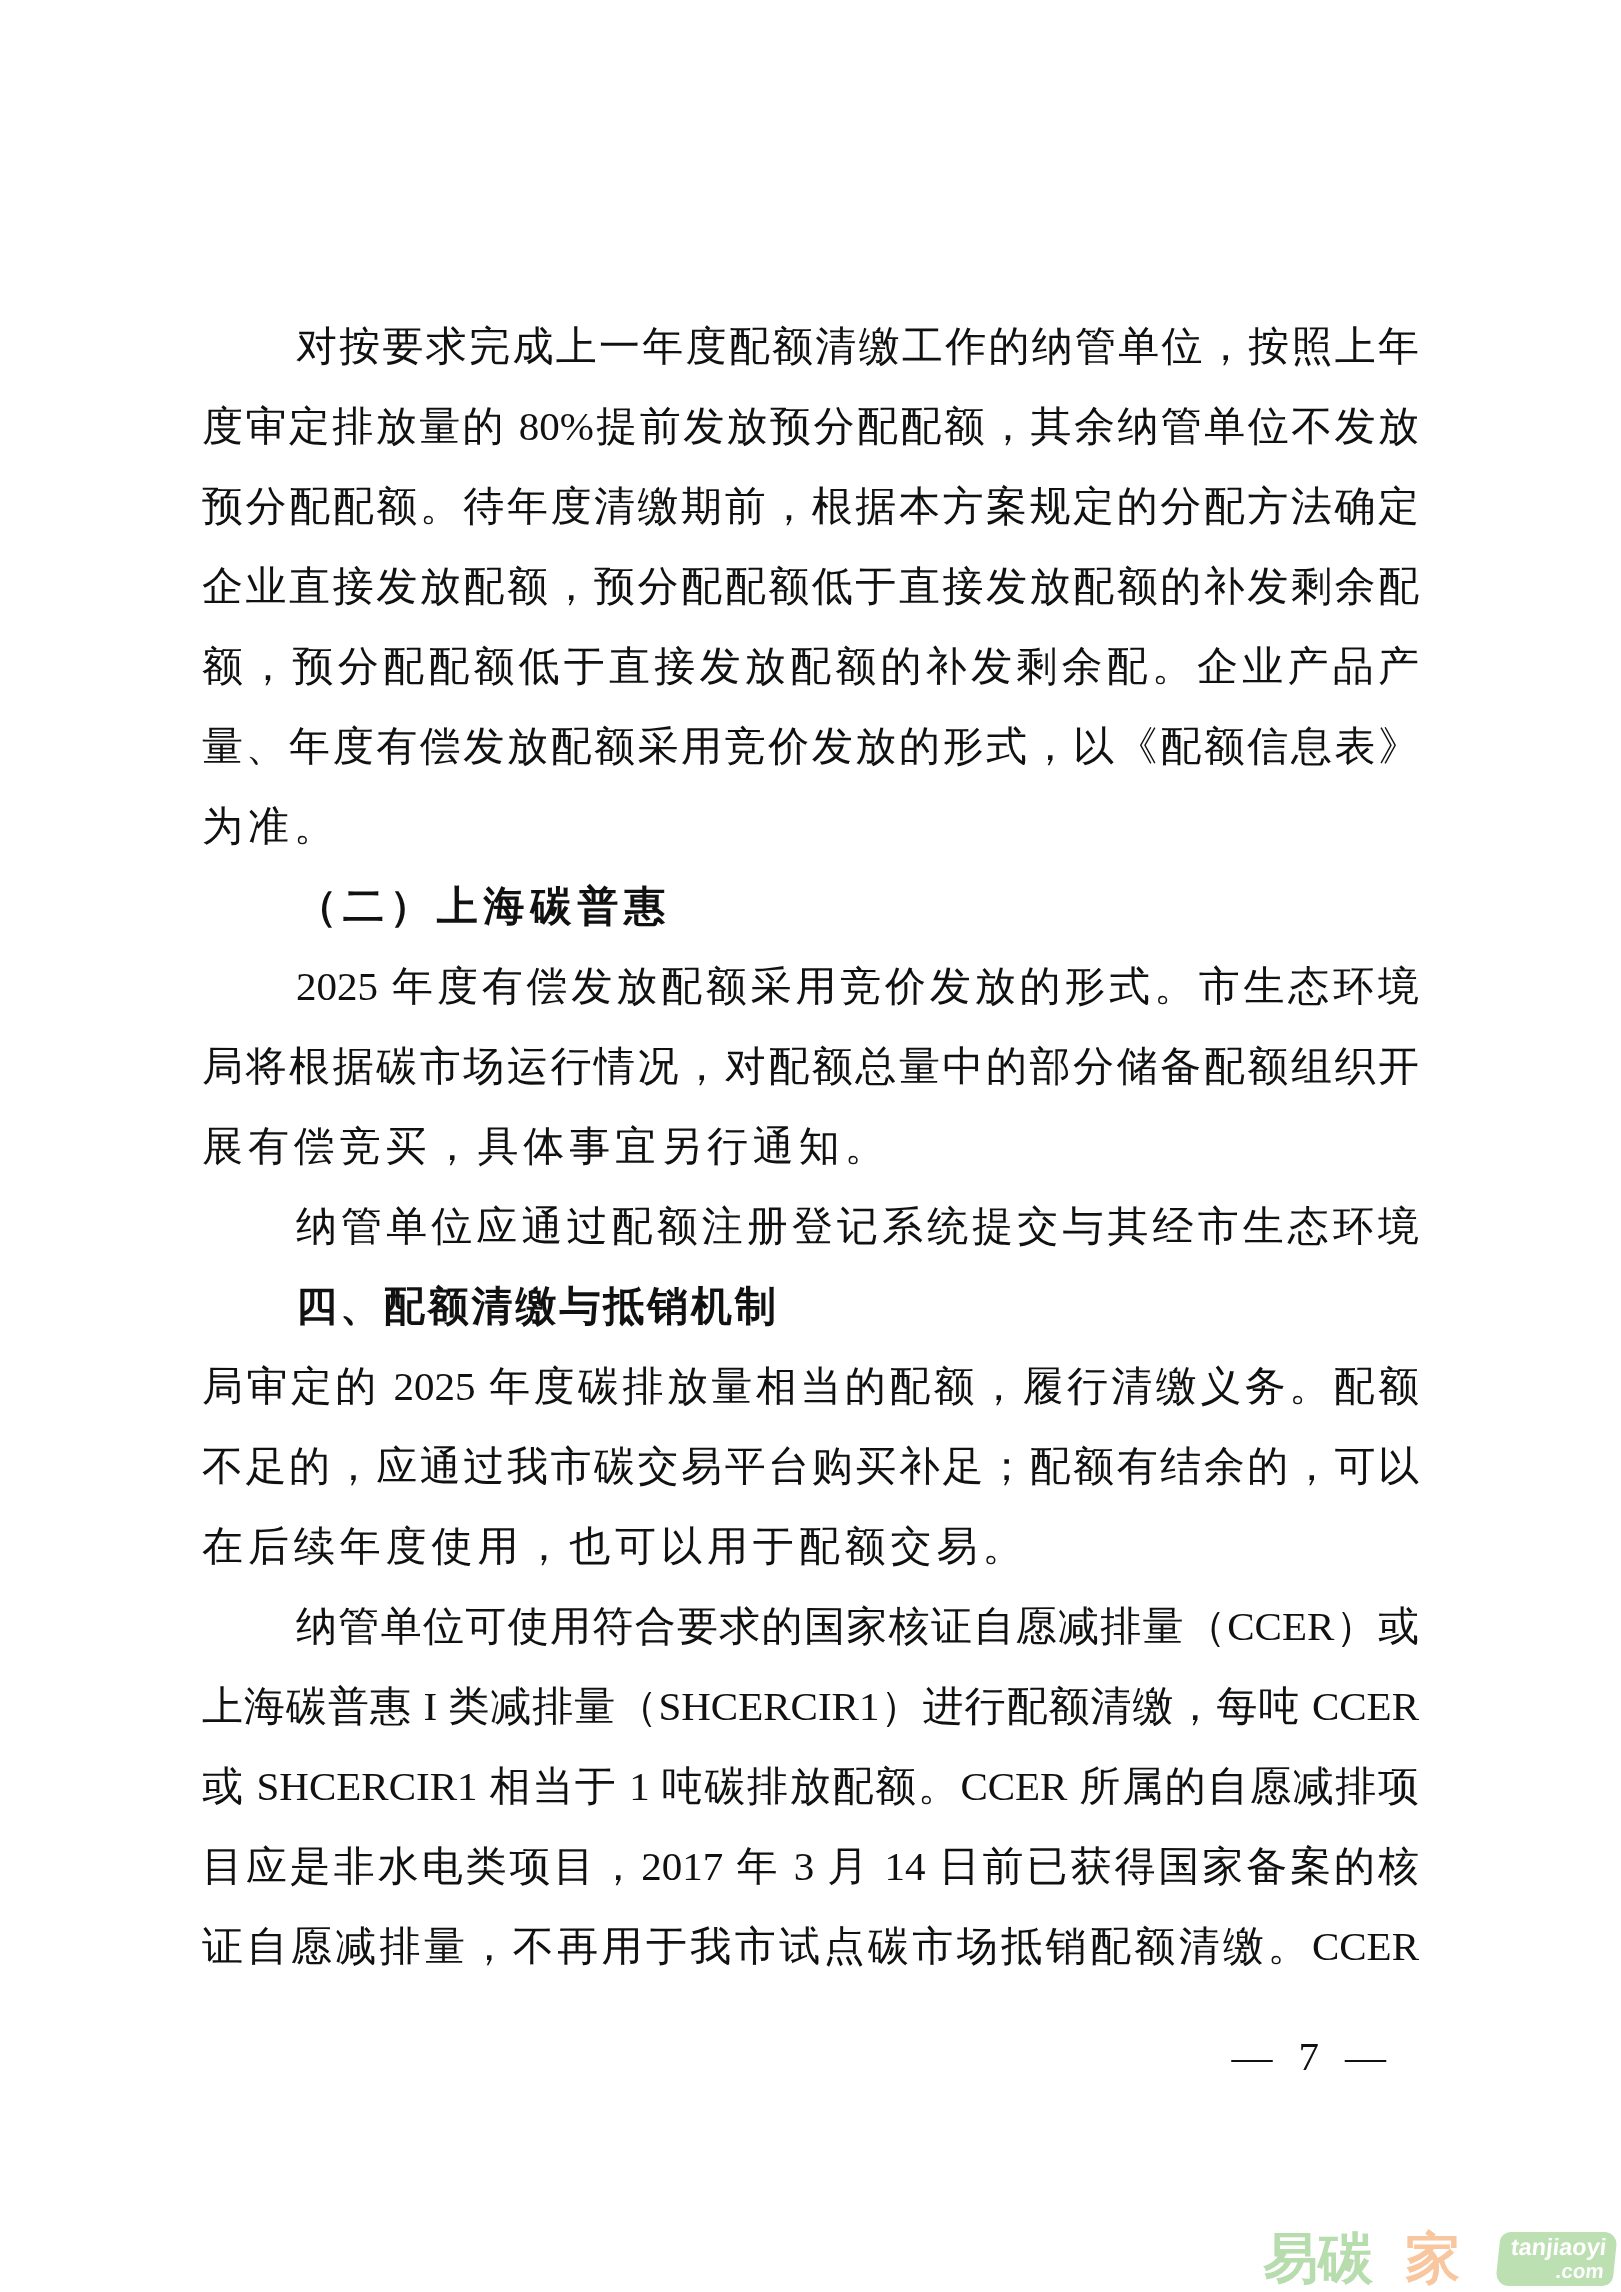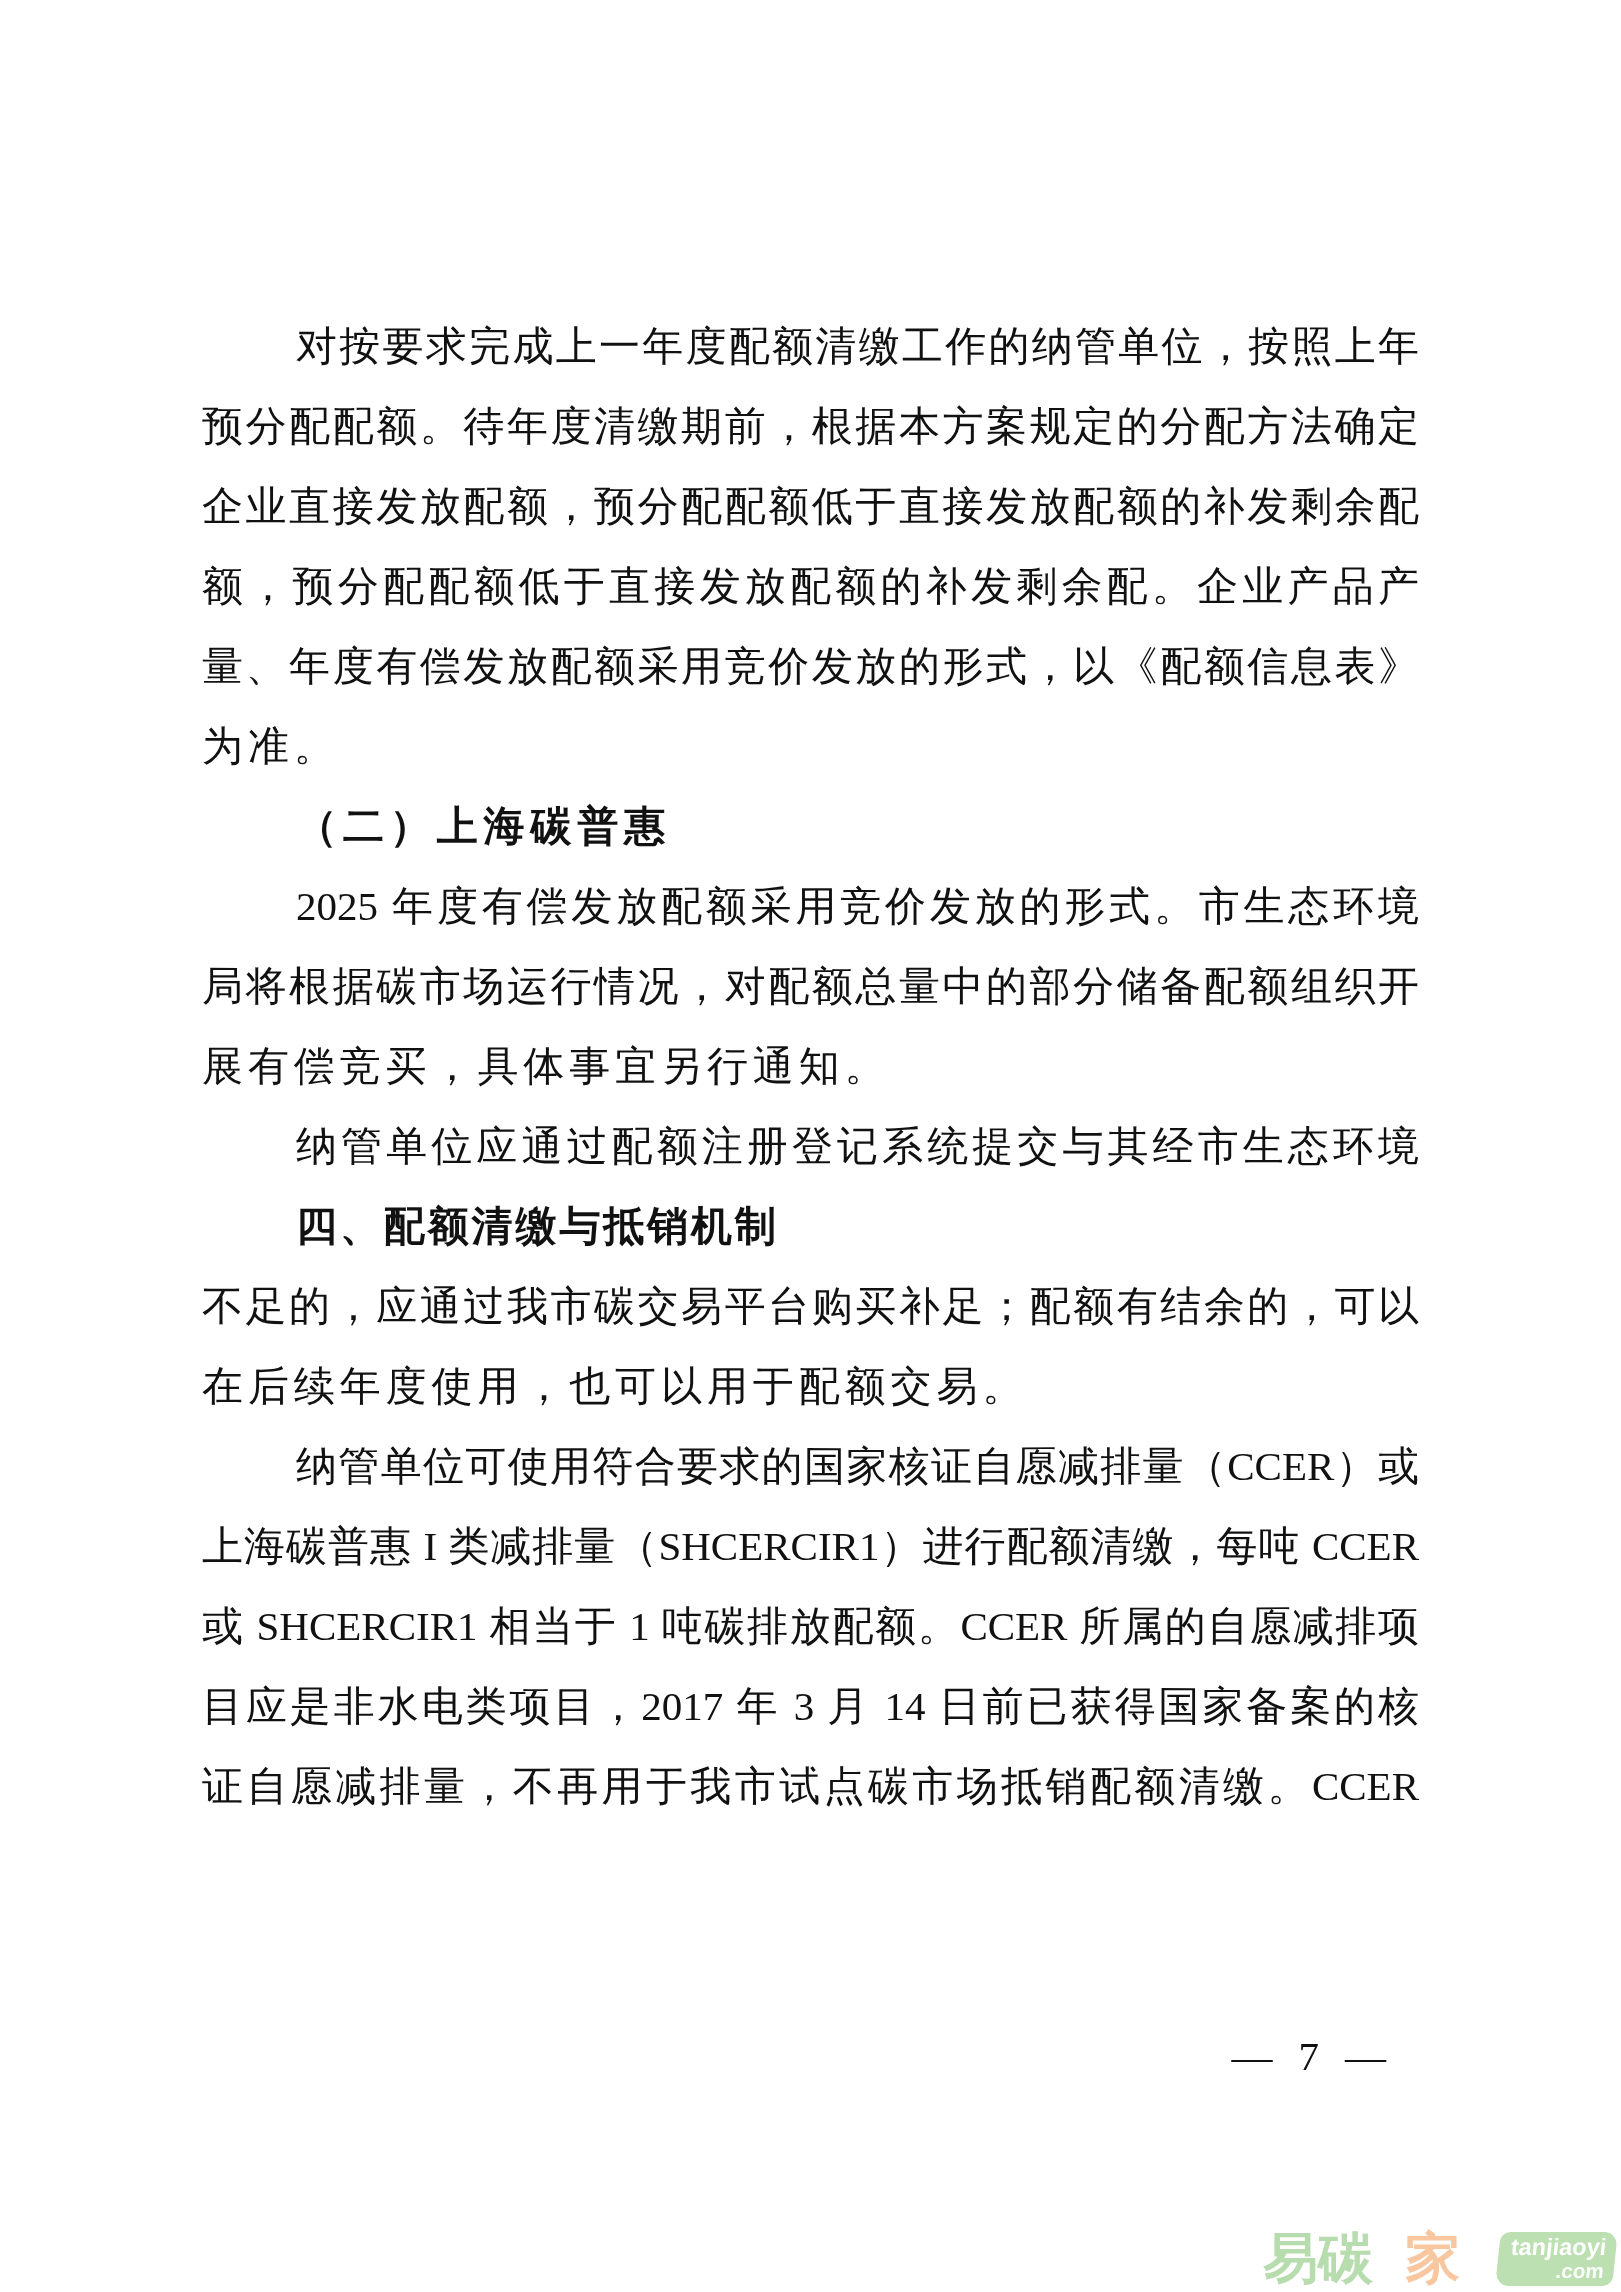--- a/index.html
+++ b/index.html
@@ -91,35 +91,37 @@
   }
 </style>
 </head>
 <body>
 
 <div class="page">
 
   <div class="doc-body">
 
     <div class="ln jfull indent">对按要求完成上一年度配额清缴工作的纳管单位，按照上年</div>
+    <div class="ln jfull">度审定排放量的 80%提前发放预分配配额，其余纳管单位不发放</div>
     <div class="ln jfull">预分配配额。待年度清缴期前，根据本方案规定的分配方法确定</div>
     <div class="ln jfull">企业直接发放配额，预分配配额低于直接发放配额的补发剩余配</div>
     <div class="ln jfull">额，预分配配额低于直接发放配额的补发剩余配。企业产品产</div>
     <div class="ln jfull">量、年度有偿发放配额采用竞价发放的形式，以《配额信息表》</div>
     <div class="ln jlast">为准。</div>
 
     <div class="ln heading-kai indent">（二）上海碳普惠</div>
 
     <div class="ln jfull indent">2025 年度有偿发放配额采用竞价发放的形式。市生态环境</div>
     <div class="ln jfull">局将根据碳市场运行情况，对配额总量中的部分储备配额组织开</div>
     <div class="ln jlast">展有偿竞买，具体事宜另行通知。</div>
 
     <div class="ln jfull indent">纳管单位应通过配额注册登记系统提交与其经市生态环境</div>
 
     <div class="ln heading-hei indent">四、配额清缴与抵销机制</div>
+    <div class="ln jfull">局审定的 2025 年度碳排放量相当的配额，履行清缴义务。配额</div>
     <div class="ln jfull">不足的，应通过我市碳交易平台购买补足；配额有结余的，可以</div>
     <div class="ln jlast">在后续年度使用，也可以用于配额交易。</div>
 
     <div class="ln jfull indent">纳管单位可使用符合要求的国家核证自愿减排量（CCER）或</div>
     <div class="ln jfull">上海碳普惠 I 类减排量（SHCERCIR1）进行配额清缴，每吨 CCER</div>
     <div class="ln jfull">或 SHCERCIR1 相当于 1 吨碳排放配额。CCER 所属的自愿减排项</div>
     <div class="ln jfull">目应是非水电类项目，2017 年 3 月 14 日前已获得国家备案的核</div>
     <div class="ln jfull">证自愿减排量，不再用于我市试点碳市场抵销配额清缴。CCER</div>
 
   </div>

